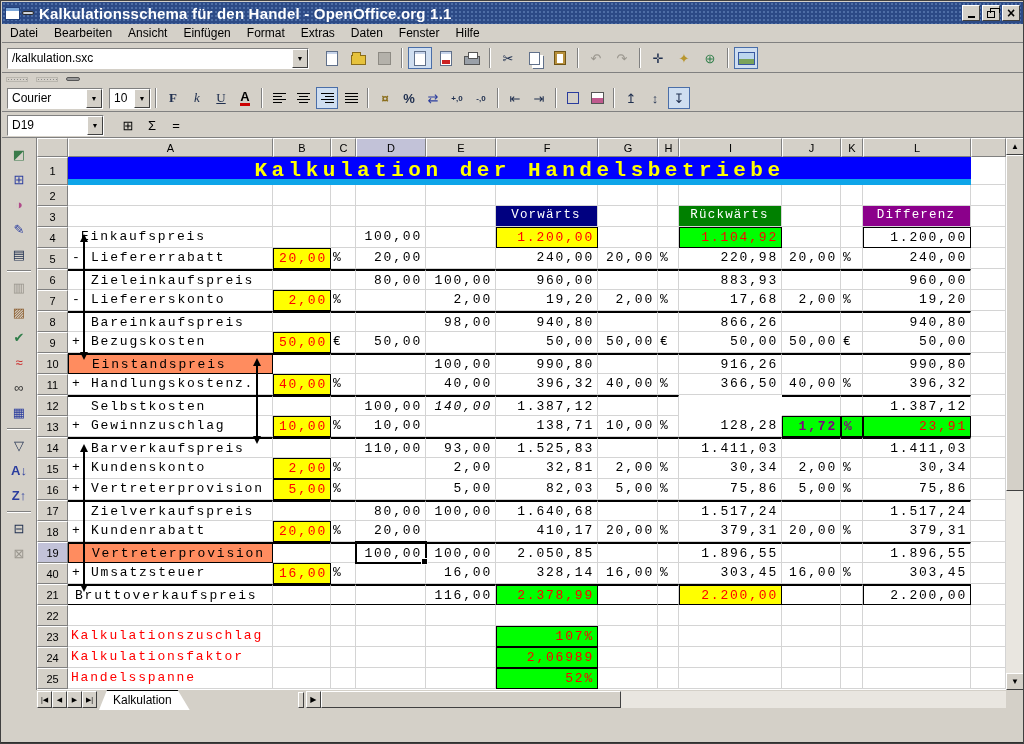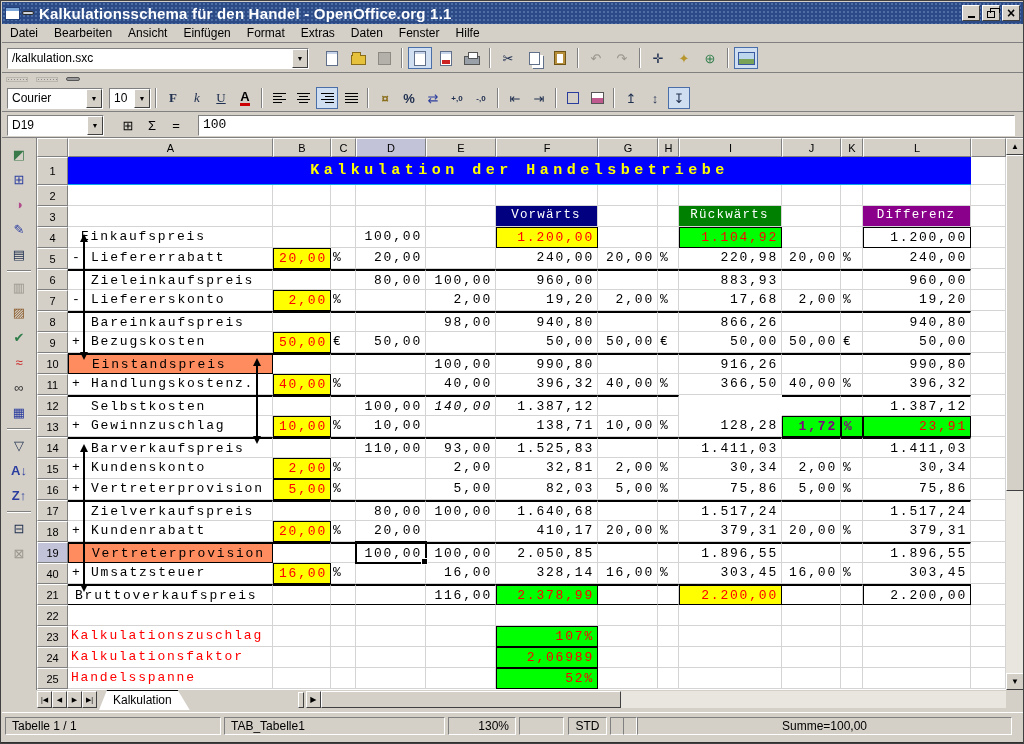--- a/index.html
+++ b/index.html
@@ -95,22 +95,22 @@
     line-height:19px;white-space:nowrap;padding:0 2px;overflow:hidden;color:#000;}
   .stub{flex:1 1 auto;}
   .ar{text-align:right;padding-right:3px;}
   .al{text-align:left;}
   .a-cell{position:relative;padding-left:23px;}
   .sign{position:absolute;left:4px;letter-spacing:0;}
   .lab-orange{background:var(--highlight_orange);border:1px solid #000;}
   .lab-red{color:var(--value_red);padding-left:3px;}
   .lab-flush{padding-left:7px;}
   .titlecell{flex:0 0 903px;background:var(--title_blue);color:var(--title_text_yellow);
-    font-family:"Liberation Mono","DejaVu Sans Mono",monospace;font-weight:bold;font-size:15px;letter-spacing:4.5px;
-    text-align:center;line-height:27px;border-bottom:1px solid #0ea5e9;overflow:hidden;}
+    font-family:"Liberation Mono","DejaVu Sans Mono",monospace;font-weight:bold;font-size:21px;letter-spacing:4.5px;
+    text-align:center;line-height:27px;border-bottom:6px solid #0ea5e9;overflow:hidden;}
   .c-y{background:var(--input_yellow);color:var(--value_red);border:1px solid #000;}
   .c-g{background:var(--result_green);color:var(--value_red);border:1px solid #000;}
   .c-gp{background:var(--result_green);color:var(--accent_purple);font-weight:bold;border:1px solid #000;}
   .c-wb{background:#fff;color:#000;border:1px solid #000;}
   .c-hd{color:#fff;text-align:center;font-size:12.5px;letter-spacing:1.2px;}
   .c-hnav{background:var(--header_navy);}
   .c-hgrn{background:var(--header_green);}
   .c-hpur{background:var(--header_purple);}
   .tt{border-top:2px solid #000;}
   .tb{border-bottom:1px solid #000;}
@@ -290,21 +290,20 @@
   <div class="formulabar">
     <span class="combo" style="width:97px">
       <span class="ctext">D19</span>
       <span class="cbtn"></span>
     </span>
     <span style="width:12px"></span>
     <span class="fbtn gly" data-glyph="⊞"></span>
     <span class="fbtn">Σ</span>
     <span class="fbtn">=</span>
     <span style="width:10px"></span>
-    <span class="finput">100</span>
   </div>
 
   <div class="ltb">
     <span class="tbtn gly" style="color:#3a7a4a" data-glyph="◩"></span>
     <span class="tbtn gly" style="color:#2a3c9e" data-glyph="⊞"></span>
     <span class="tbtn gly" style="color:#b04a8a" data-glyph="◑"></span>
     <span class="tbtn gly" style="color:#2a3c9e" data-glyph="✎"></span>
     <span class="tbtn gly" data-glyph="▤"></span>
     <span class="hsep"></span>
     <span class="tbtn gly disabled" data-glyph="▥"></span>
@@ -748,25 +747,15 @@
     <span class="navb gly" data-glyph="▶|"></span>
     <span class="stab">Kalkulation</span>
     <span class="tsplit"></span>
     <span class="hsb">
       <span class="sbtn hleft gly" data-glyph="◀"></span>
       <span class="hthumb"></span>
       <span class="sbtn hright gly" data-glyph="▶"></span>
     </span>
   </div>
 
-  <div class="statusbar">
-    <span class="seg s1">Tabelle 1 / 1</span>
-    <span class="seg s2">TAB_Tabelle1</span>
-    <span class="seg s3">130%</span>
-    <span class="seg s4"></span>
-    <span class="seg s5">STD</span>
-    <span class="seg s6"></span>
-    <span class="seg s7"></span>
-    <span class="seg s8">Summe=100,00</span>
-  </div>
 
   <div class="bottomedge"></div>
 </div>
 
 </body></html>

